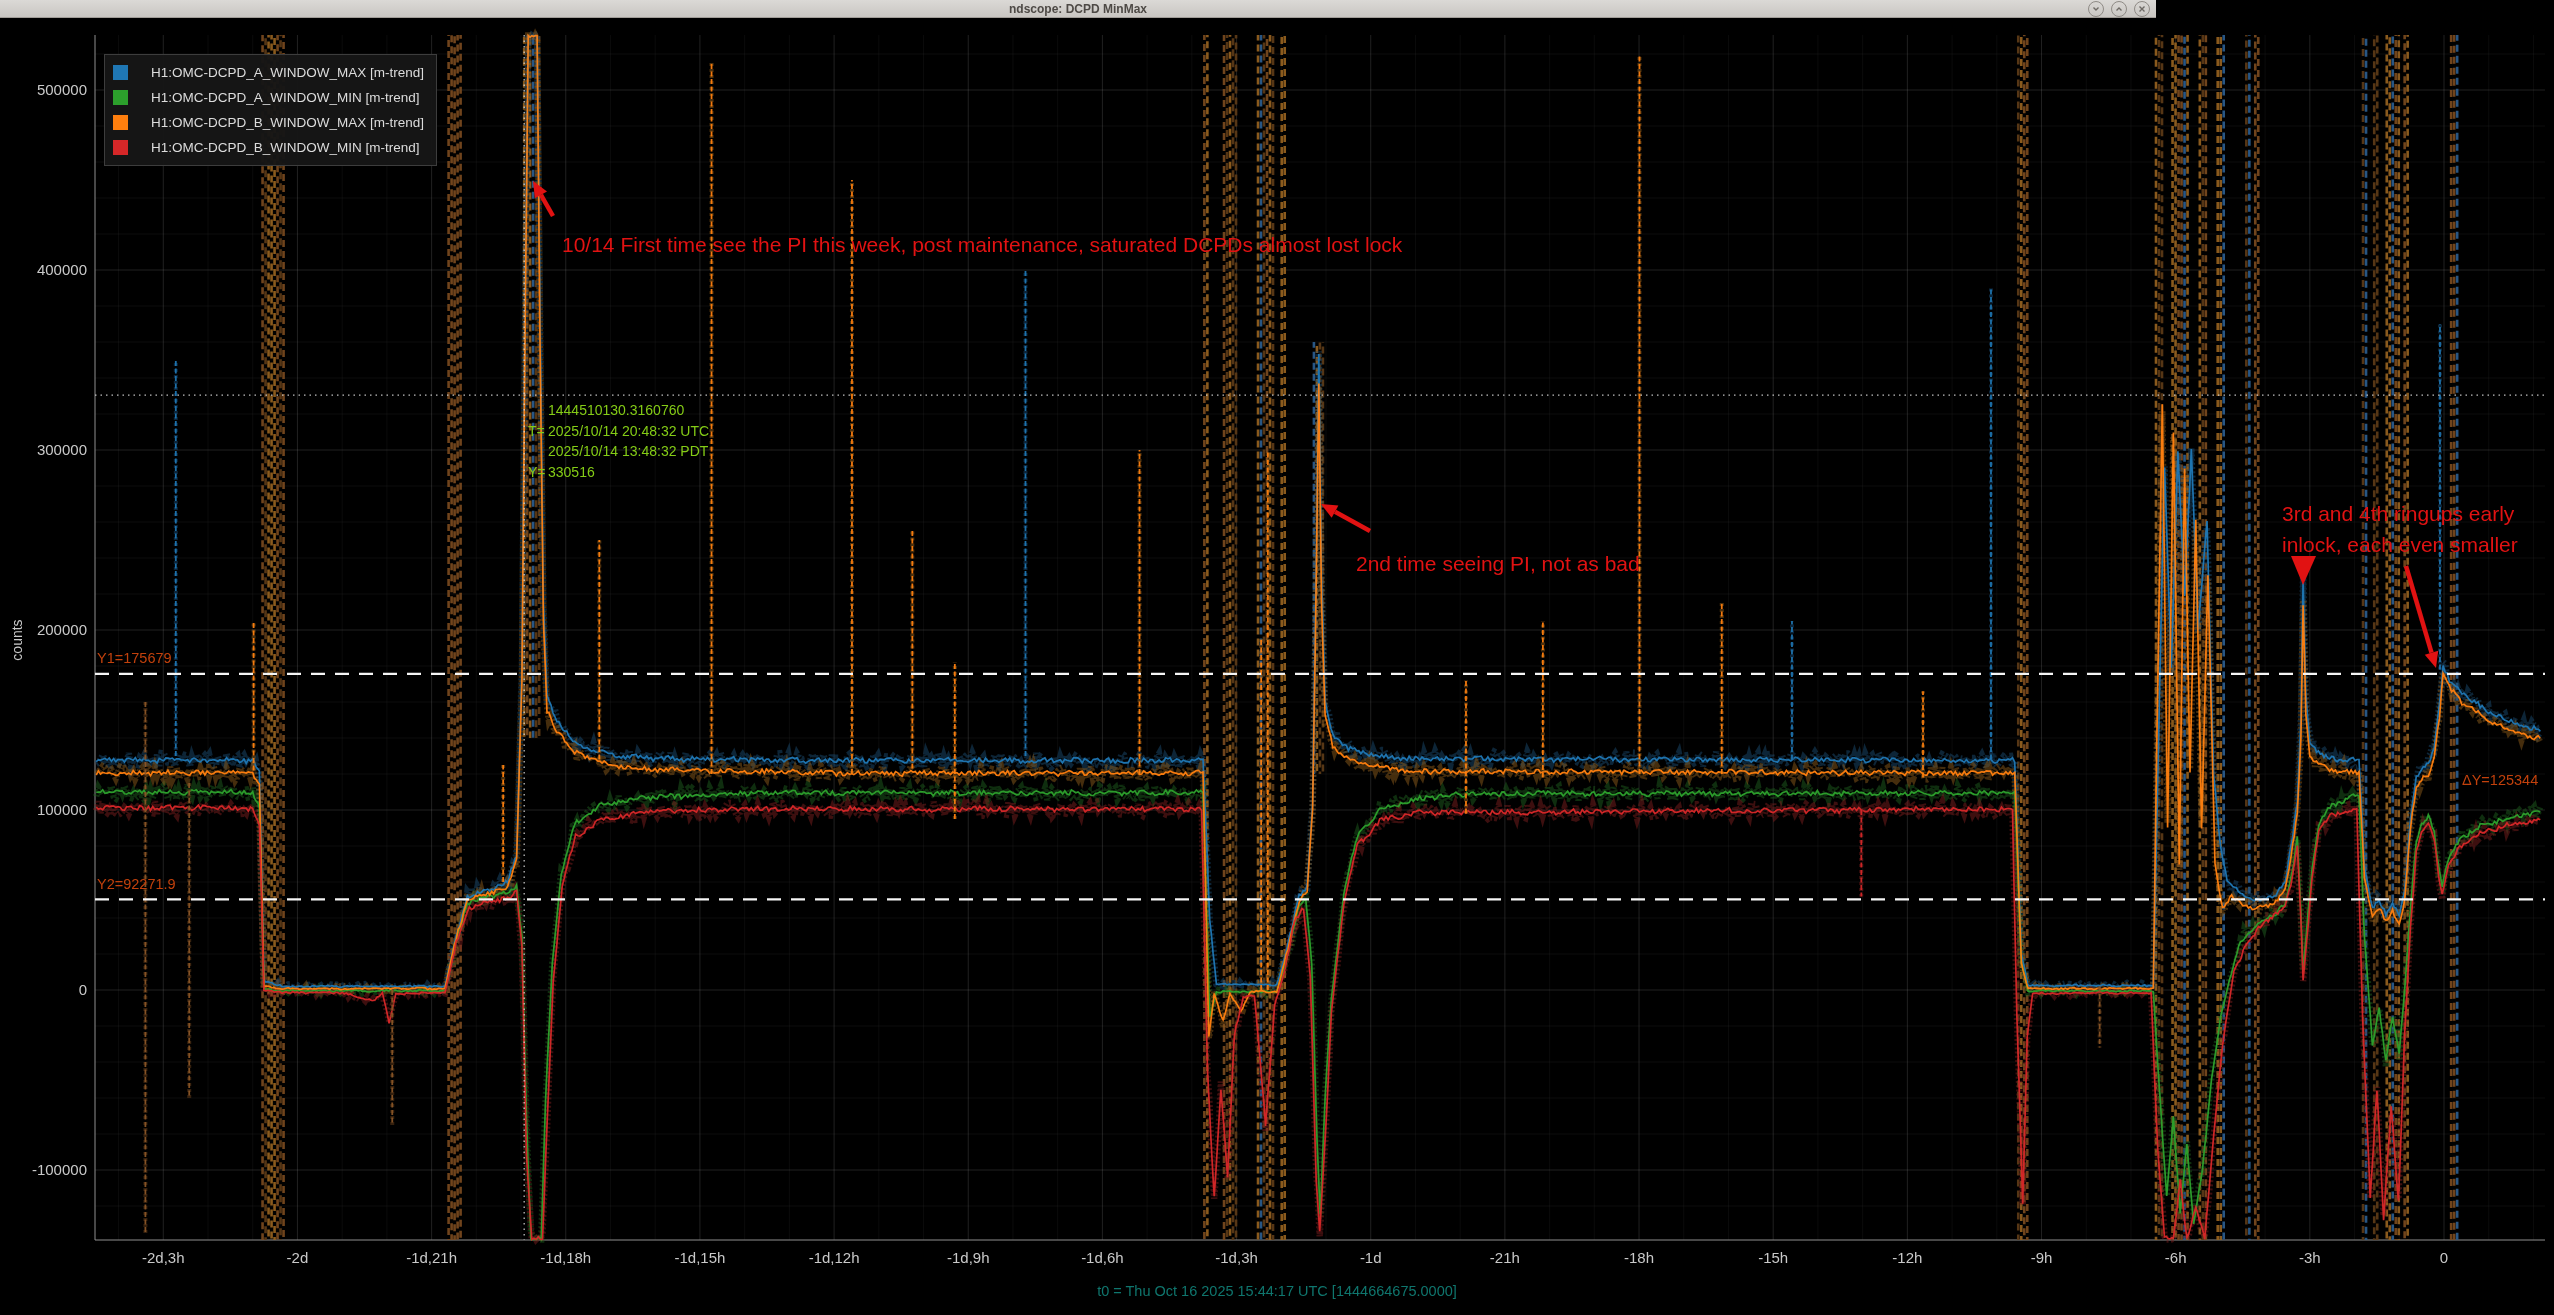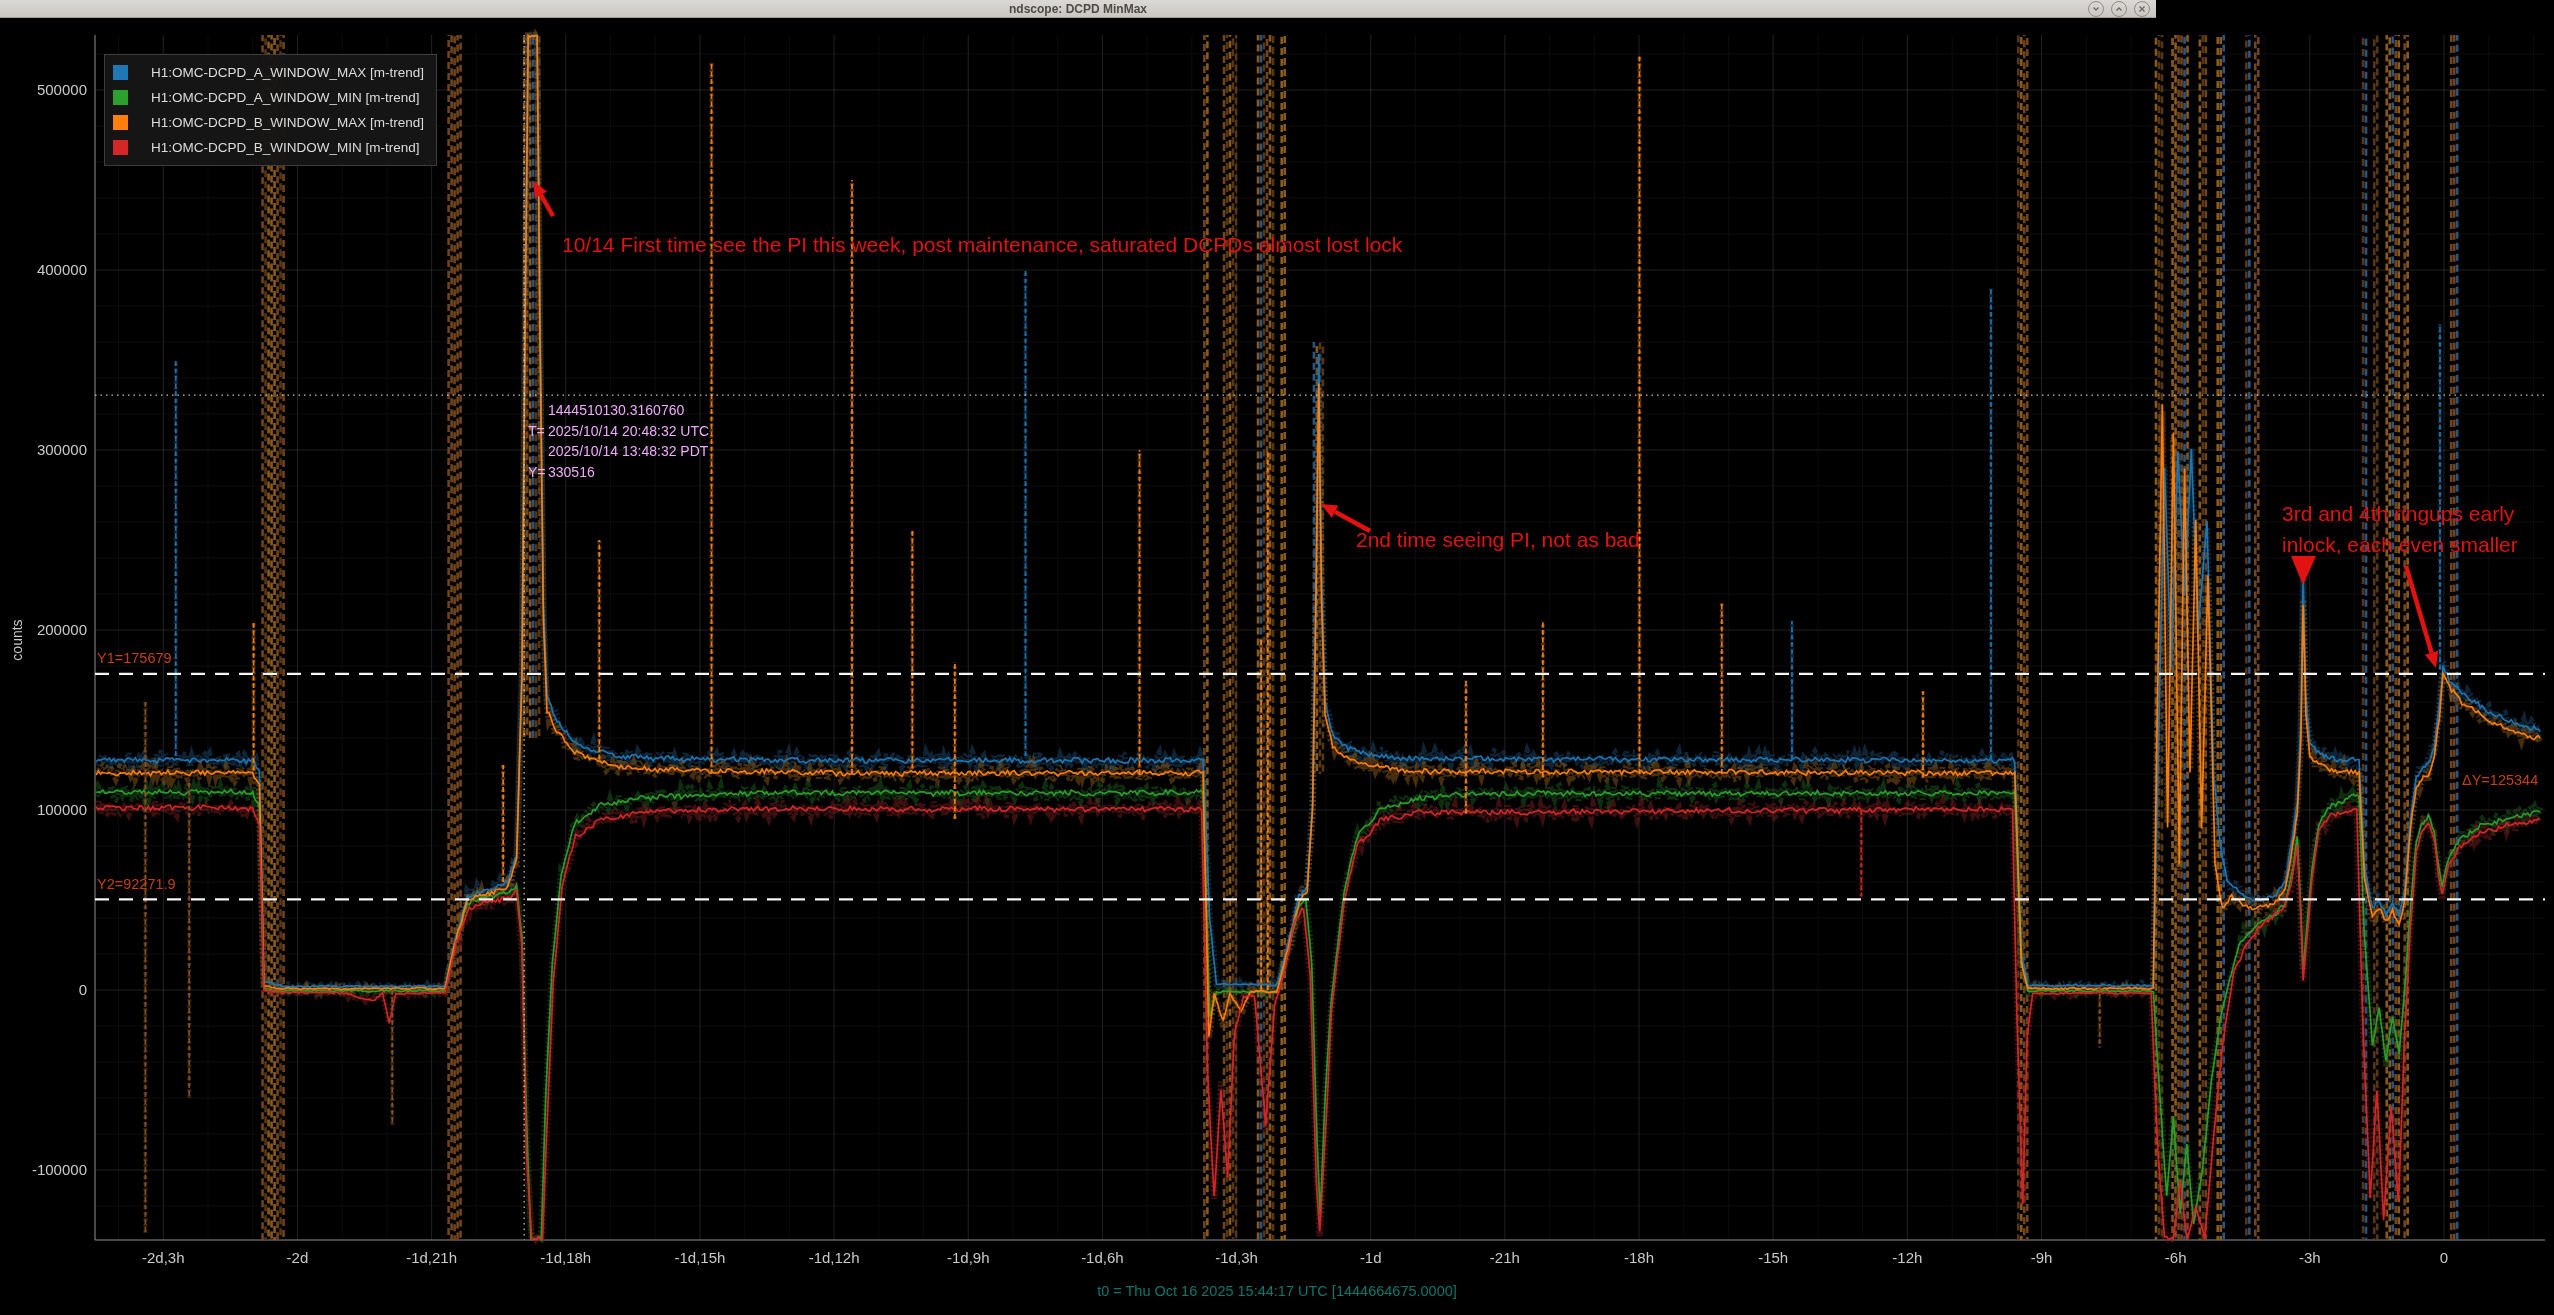--- a/index.html
+++ b/index.html
@@ -11,21 +11,21 @@
   .titlebar .title{font-size:12px;font-weight:bold;color:#4e4a46;}
   .win-controls{position:absolute;right:6px;top:1px;display:flex;gap:7px;align-items:center;}
   .win-btn{width:14px;height:14px;border-radius:50%;border:1px solid #8f8b86;
     display:flex;align-items:center;justify-content:center;background:transparent;}
   #plot{position:absolute;left:0;top:0;z-index:1;}
   .legend{position:absolute;left:104px;top:54px;z-index:10;background:rgba(22,22,22,0.96);
     border:1px solid #3d3d3d;padding:5px 12px 5px 8px;}
   .legend-row{display:flex;align-items:center;gap:23px;height:25px;}
   .legend-swatch{width:15px;height:15px;flex:0 0 auto;}
   .legend-label{color:#dcdcdc;font-size:13.5px;white-space:nowrap;}
-  .cursor-info{position:absolute;left:528px;top:400px;z-index:9;color:#f0abfc;
+  .cursor-info{position:absolute;left:528px;top:400px;z-index:9;color:#84cc16;
     font-size:14px;line-height:20.5px;}
   .ci-row{display:flex;}
   .ci-pre{width:20px;flex:0 0 auto;}
   .ycursor-label{position:absolute;z-index:9;color:#c2410c;font-size:14.5px;}
   .annot{position:absolute;z-index:12;color:#e11212;font-size:21px;white-space:nowrap;line-height:31px;}
   .footer-label{position:absolute;left:0;top:1283px;width:2554px;text-align:center;
     color:#0f766e;font-size:14.5px;z-index:5;}
 </style>
 </head>
 <body>
@@ -350,19 +350,19 @@
       <span class="ci-pre">Y=</span>
       <span>330516</span>
     </div>
 </div>
 
 <div class="ycursor-label" style="left:97px;top:650px;">Y1=175679</div>
 <div class="ycursor-label" style="left:97px;top:876px;">Y2=92271.9</div>
 <div class="ycursor-label" style="left:2462px;top:772px;">ΔY=125344</div>
 
 <div class="annot" style="left:562px;top:206px;margin-top:23px;">10/14 First time see the PI this week, post maintenance, saturated DCPDs almost lost lock</div>
-<div class="annot" style="left:1356px;top:524px;text-align:center;">2nd time seeing PI, not as bad</div>
+<div class="annot" style="left:1356px;top:548px;text-align:center;">2nd time seeing PI, not as bad</div>
 <div class="annot" style="left:2282px;top:498px;">
   <div>3rd and 4th ringups early</div>
   <div>inlock, each even smaller</div>
 </div>
 
 <div class="footer-label">t0 = Thu Oct 16 2025 15:44:17 UTC [1444664675.0000]</div>
 
 </body></html>

